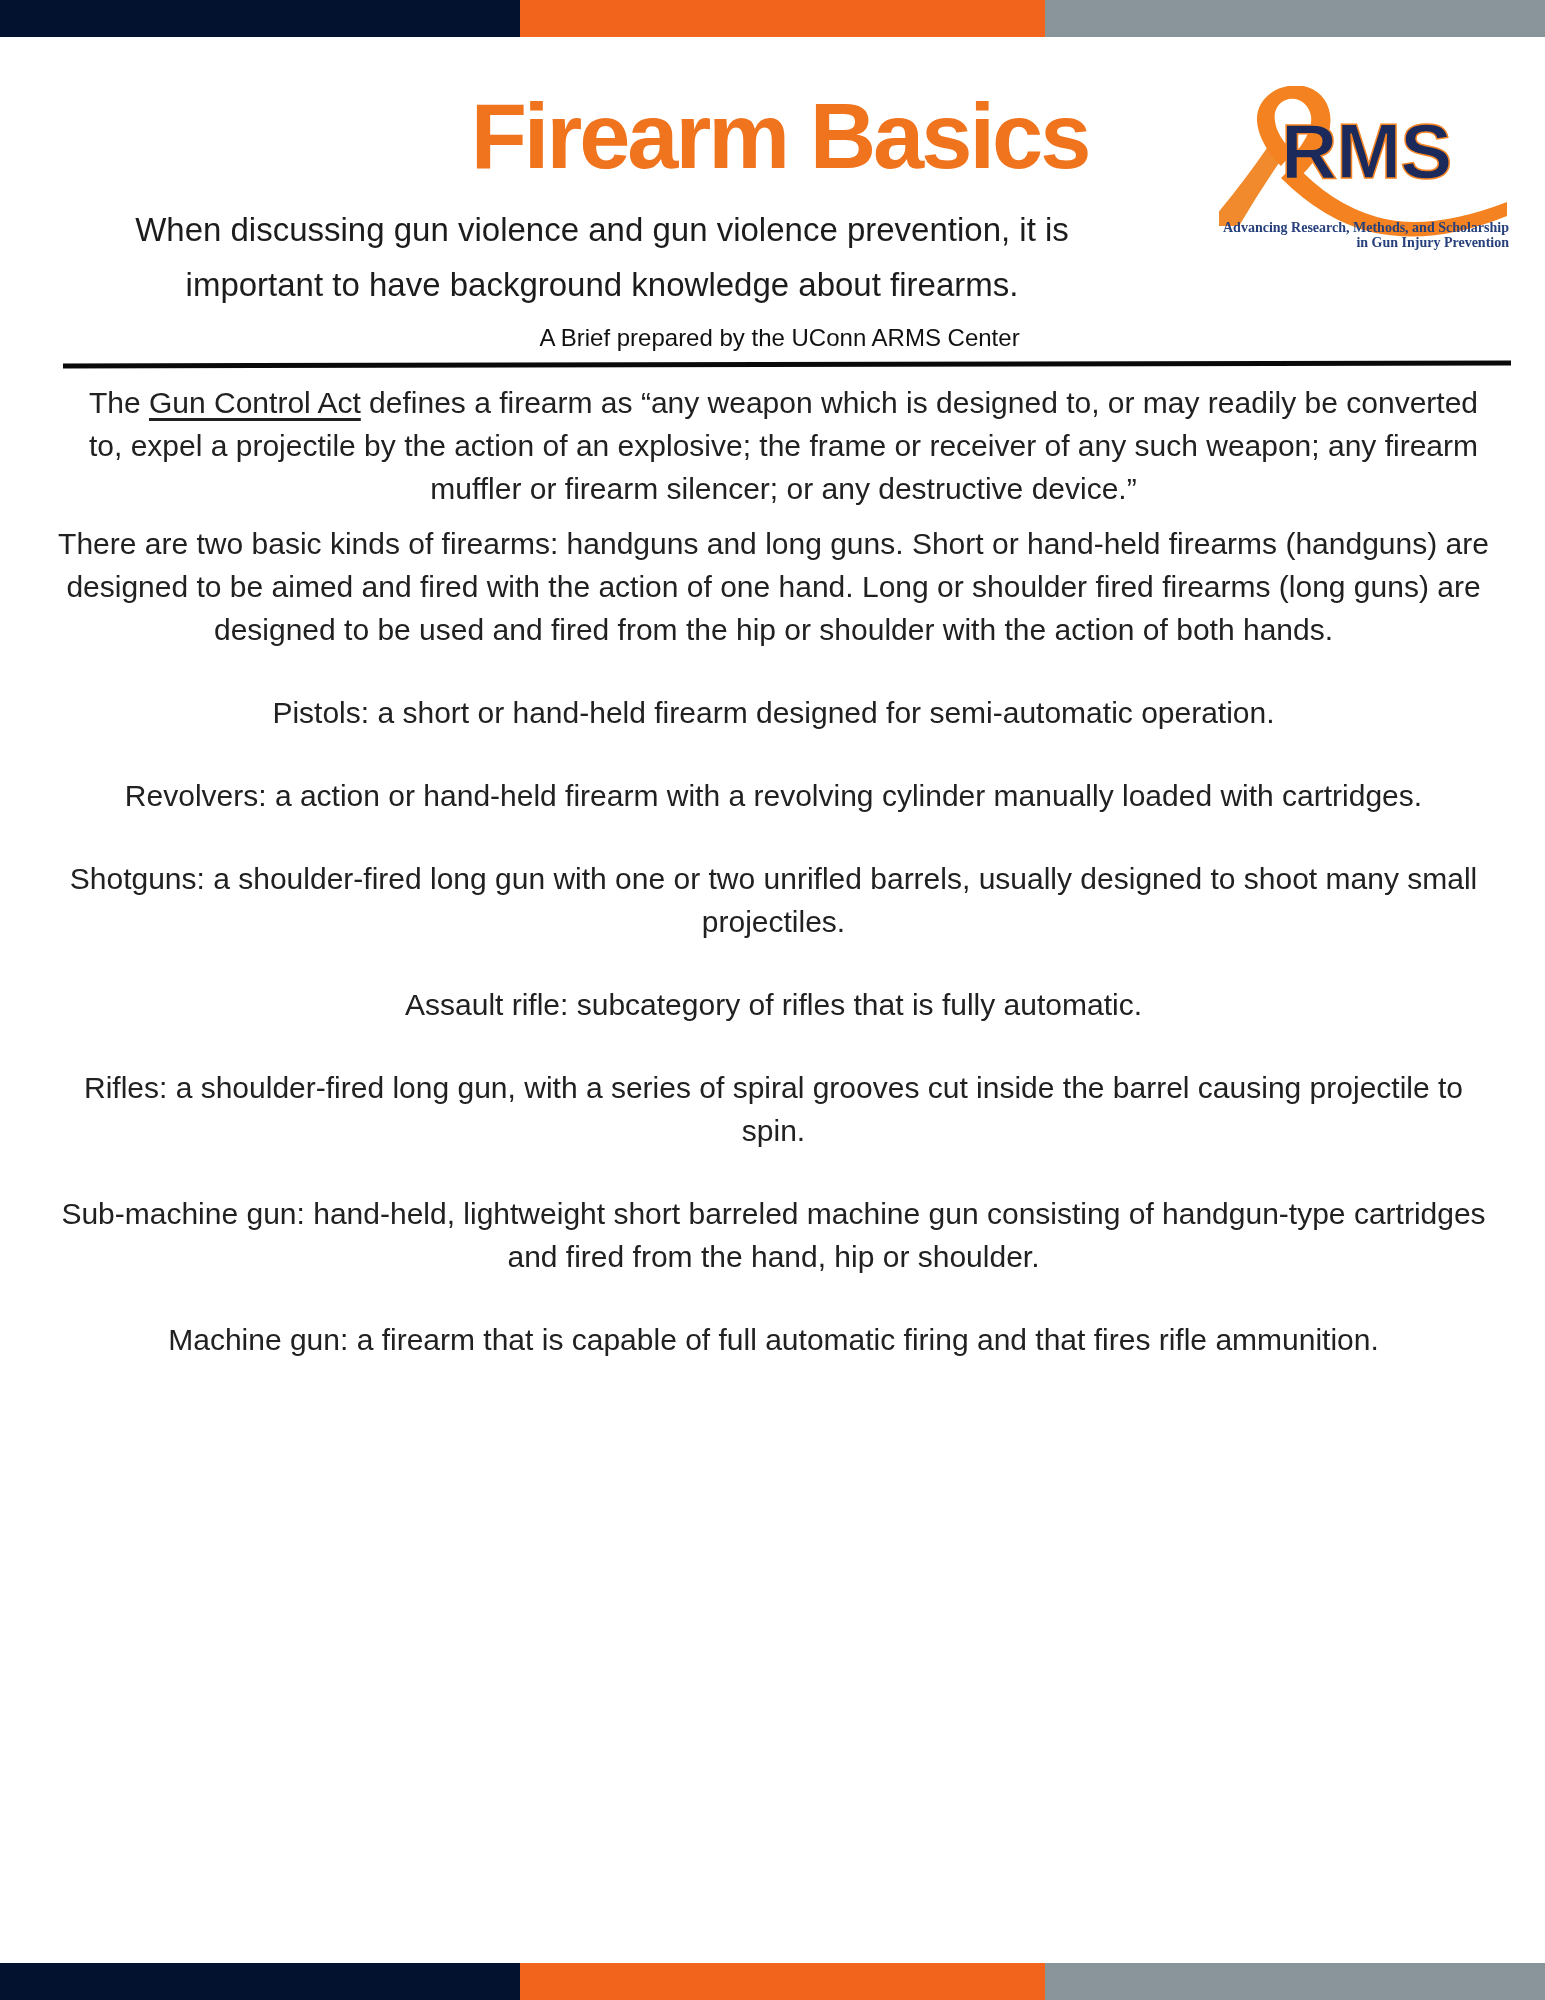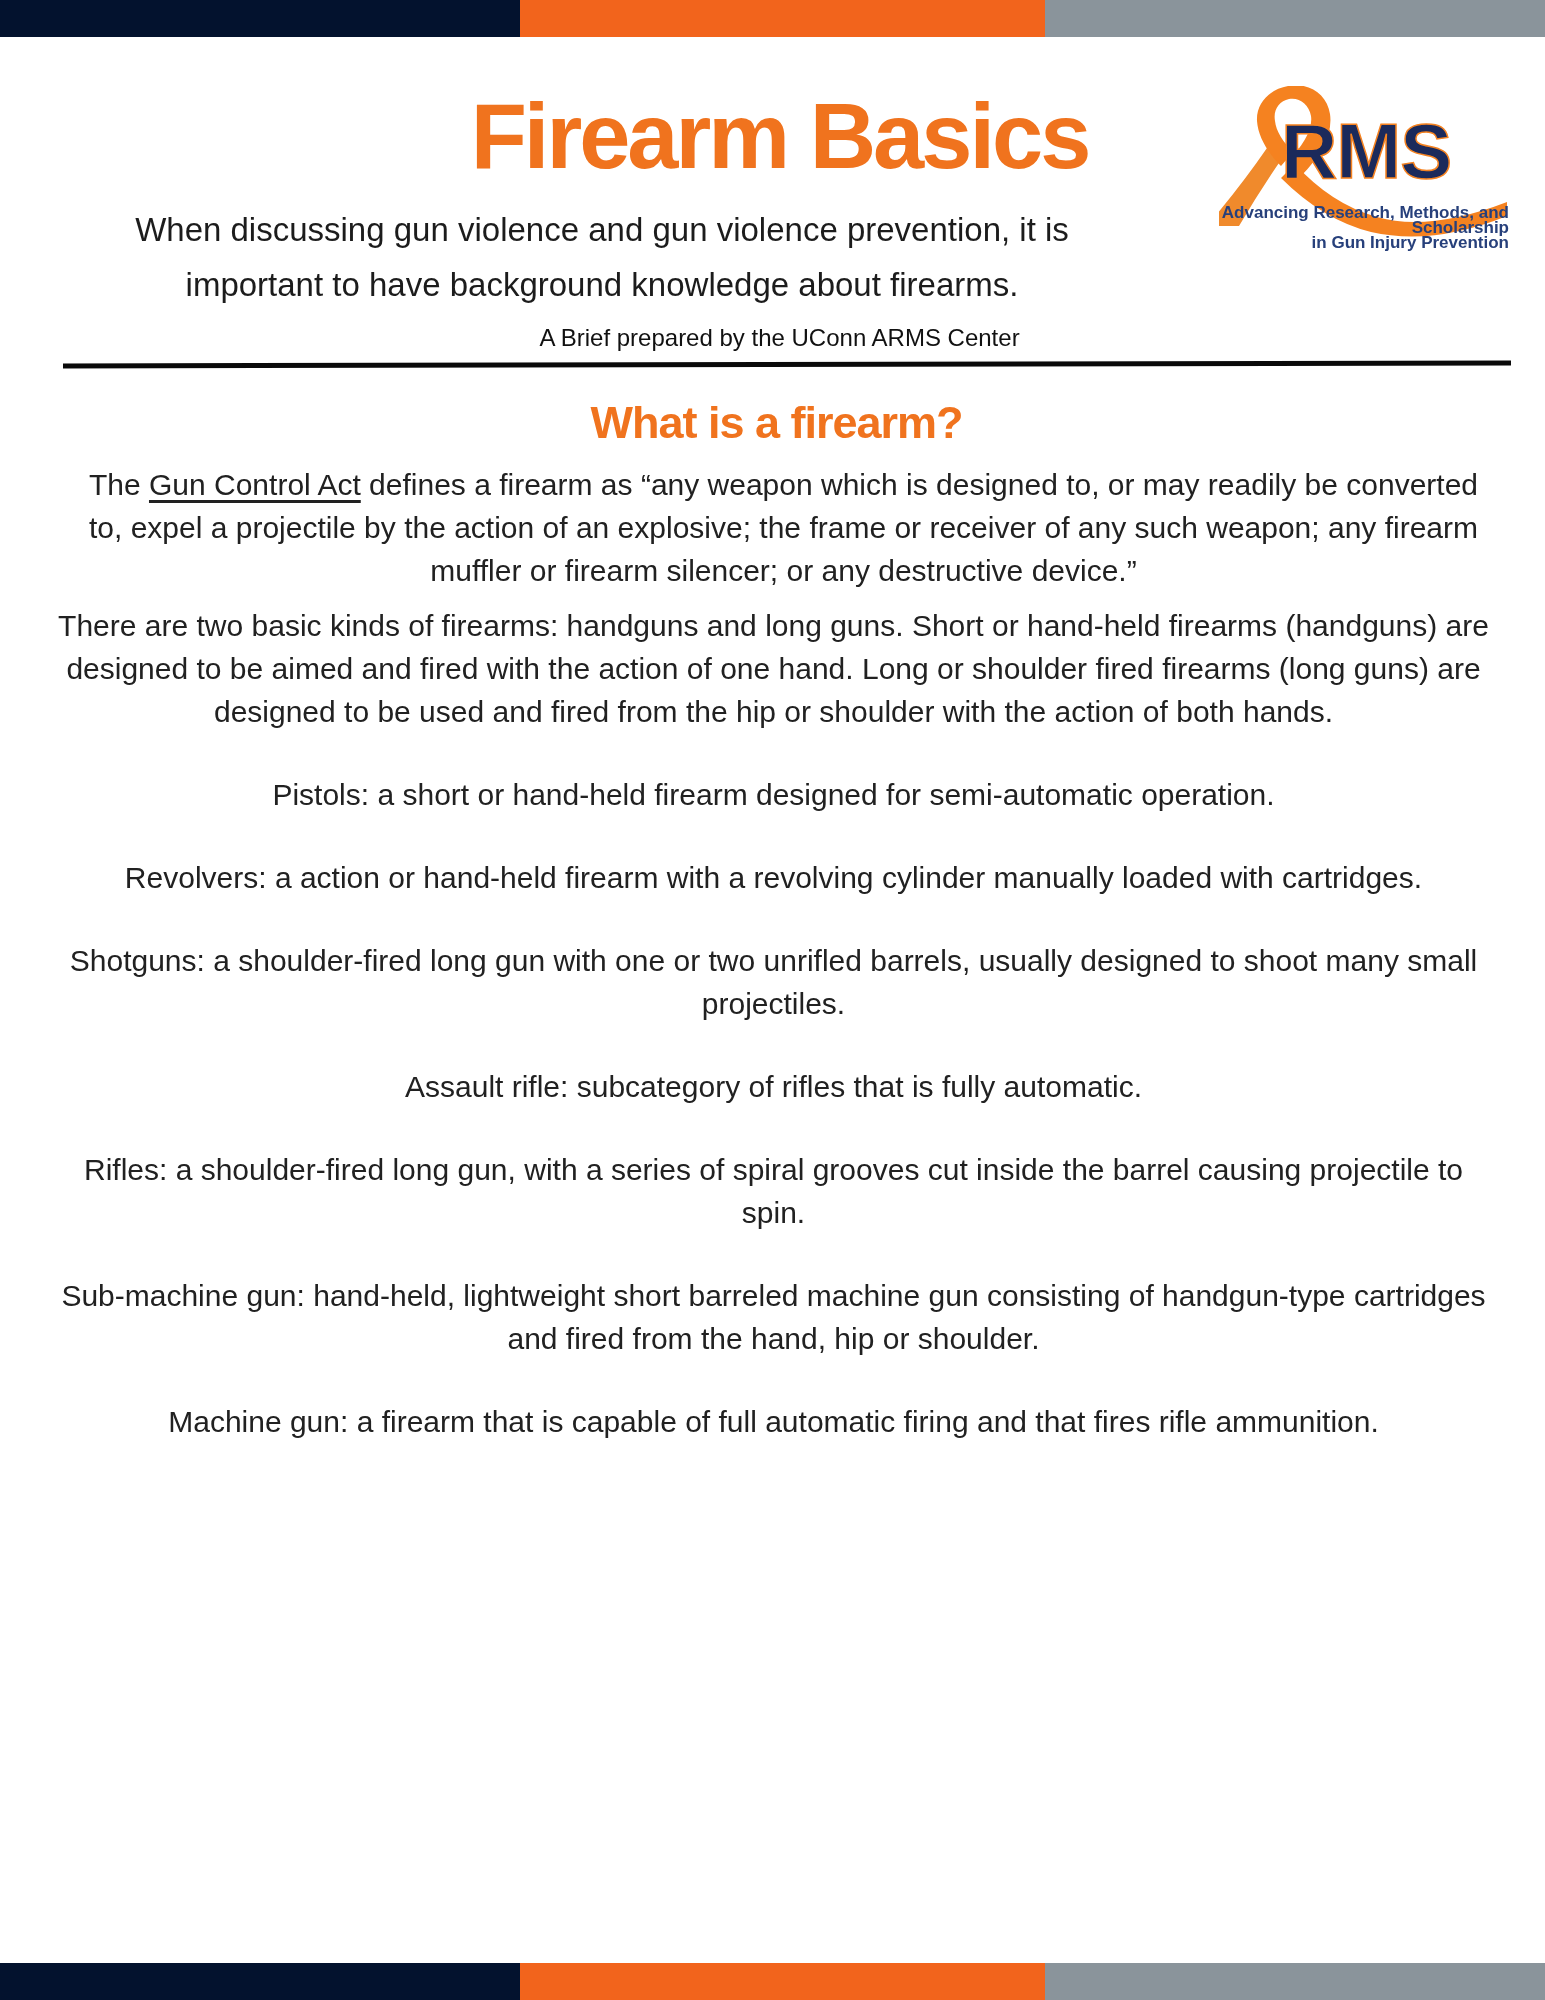--- a/index.html
+++ b/index.html
@@ -67,24 +67,25 @@
     font-size:78px;
     font-weight:800;
     letter-spacing:-1px;
     color:#1B2A5B;
     -webkit-text-stroke:1.5px #F58220;
   }
   .logo-tagline {
     position:absolute;
     right:0; bottom:6px;
     text-align:right;
-    font-size:17px;
+    font-size:14px;
     font-weight:700;
     line-height:15px;
     color:#27407B;
+    font-family:Liberation Serif, serif;
   }
 
   
   .section-heading {
     font-size:45px;
     line-height:52px;
     font-weight:800;
     letter-spacing:-1px;
     color:#F0731E;
   }
@@ -128,21 +129,20 @@
     </div>
   </div>
 
   <div class="content">
 
     <h1 class="doc-title">Firearm Basics</h1>
     <div class="subtitle">When discussing gun violence and gun violence prevention, it is important to have background knowledge about firearms.</div>
     <div class="brief">A Brief prepared by the UConn ARMS Center</div>
     <div class="divider"></div>
 
-    <h2 class="section-heading h-firearm">What is a firearm?</h2>
     <p class="para p-first"><span>The </span><a href="#" class="gca-link">Gun Control Act</a><span> defines a firearm as “any weapon which is designed to, or may readily be converted to, expel a projectile by the action of an explosive; the frame or receiver of any such weapon; any firearm muffler or firearm silencer; or any destructive device.”</span></p>
 
     <p class="para p-intro">There are two basic kinds of firearms: handguns and long guns. Short or hand-held firearms (handguns) are designed to be aimed and fired with the action of one hand. Long or shoulder fired firearms (long guns) are designed to be used and fired from the hip or shoulder with the action of both hands.</p>
 
     <p class="para p-def">Pistols: a short or hand-held firearm designed for semi-automatic operation.</p>
     <p class="para p-def">Revolvers: a action or hand-held firearm with a revolving cylinder manually loaded with cartridges.</p>
     <p class="para p-def">Shotguns: a shoulder-fired long gun with one or two unrifled barrels, usually designed to shoot many small projectiles.</p>
     <p class="para p-def">Assault rifle: subcategory of rifles that is fully automatic.</p>
     <p class="para p-def">Rifles: a shoulder-fired long gun, with a series of spiral grooves cut inside the barrel causing projectile to spin.</p>
     <p class="para p-def">Sub-machine gun: hand-held, lightweight short barreled machine gun consisting of handgun-type cartridges and fired from the hand, hip or shoulder.</p>

